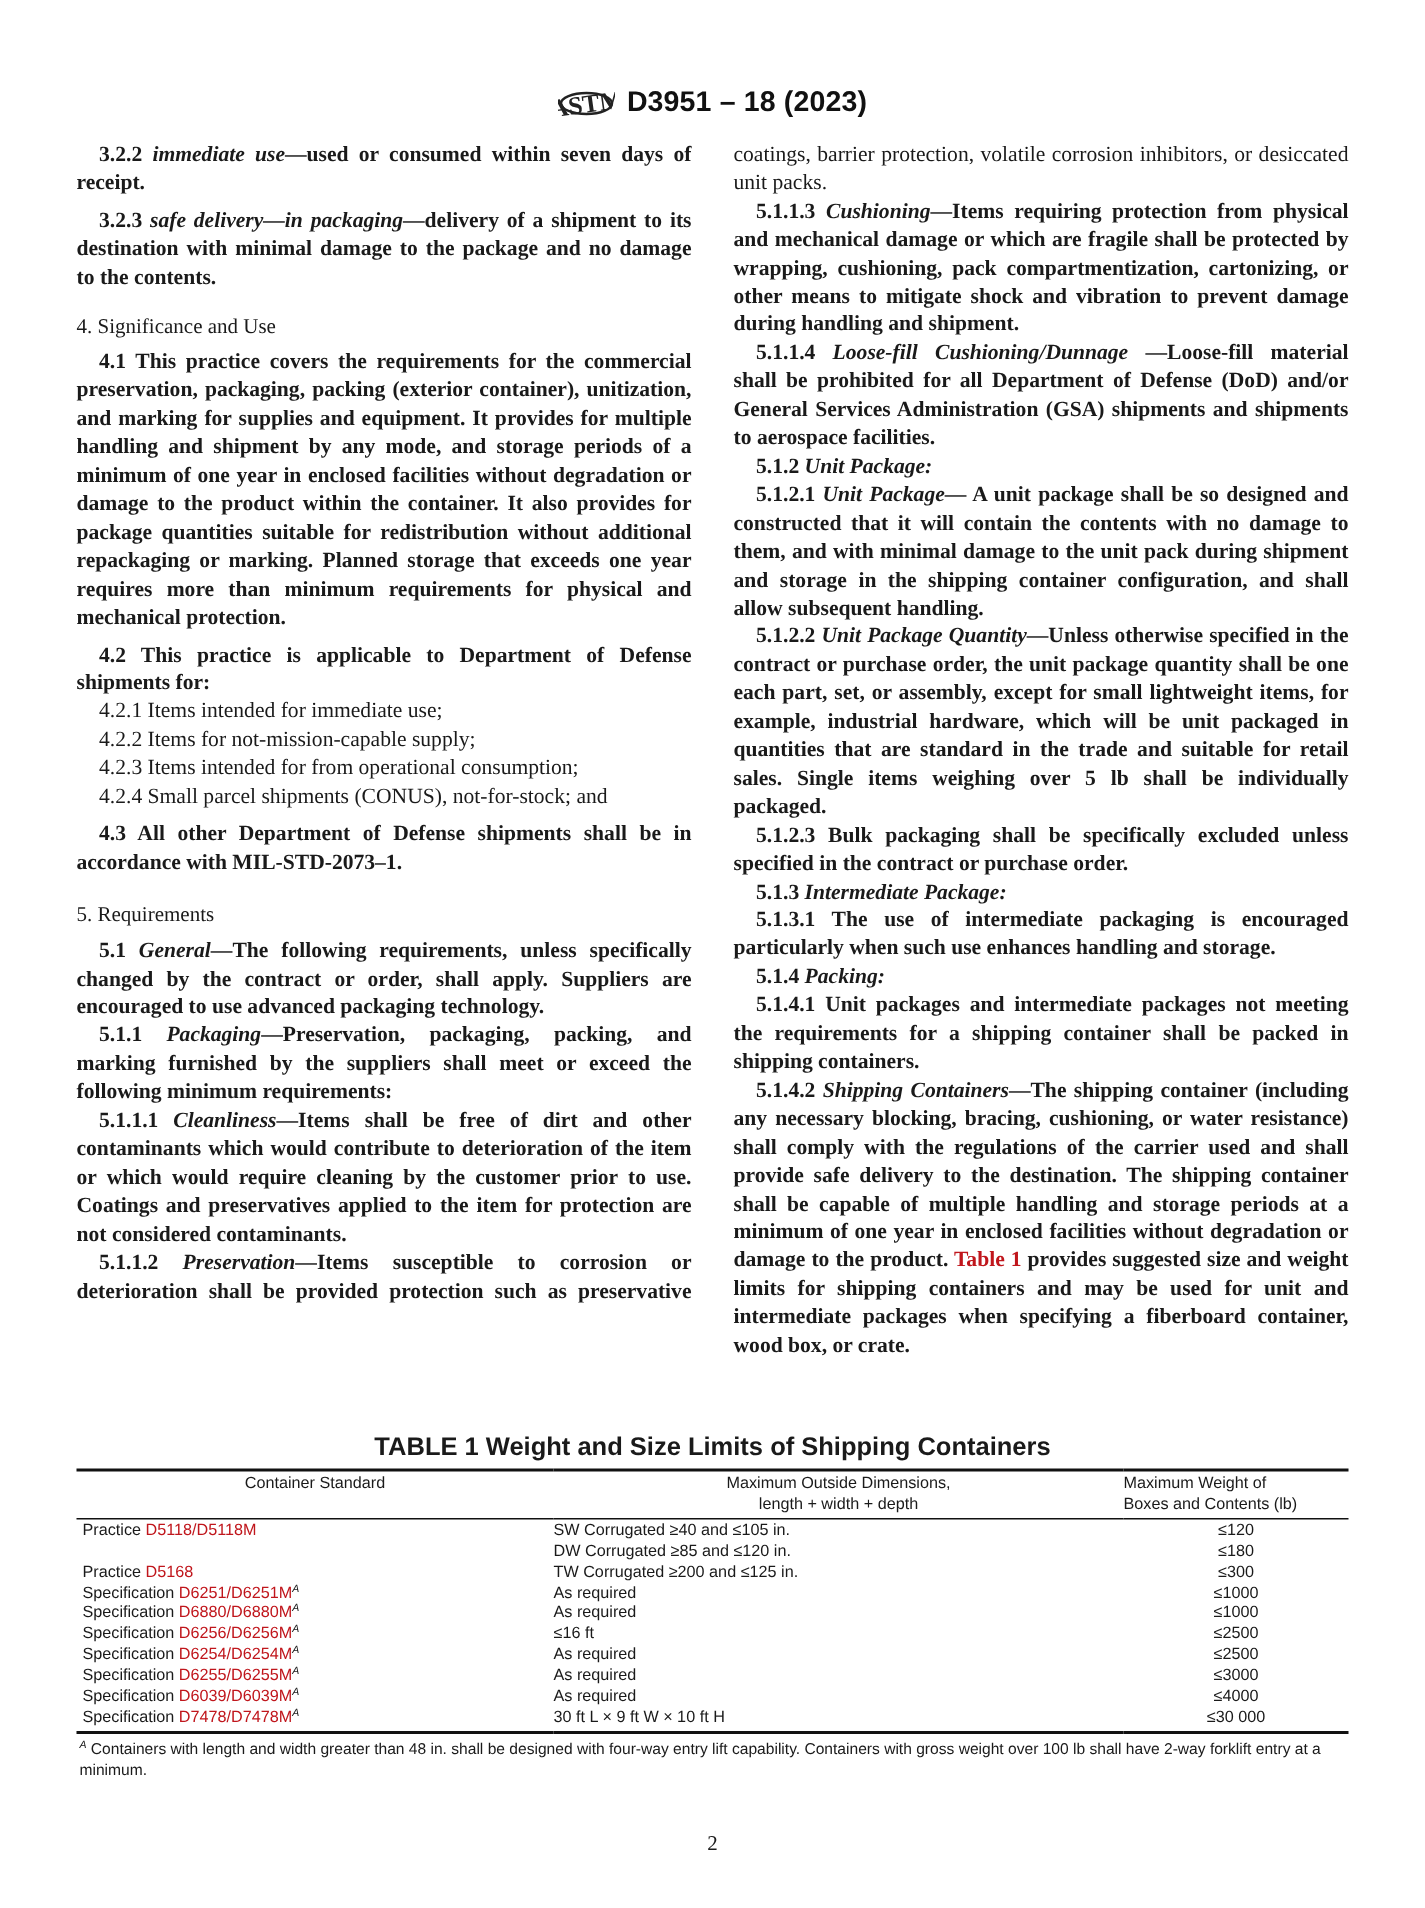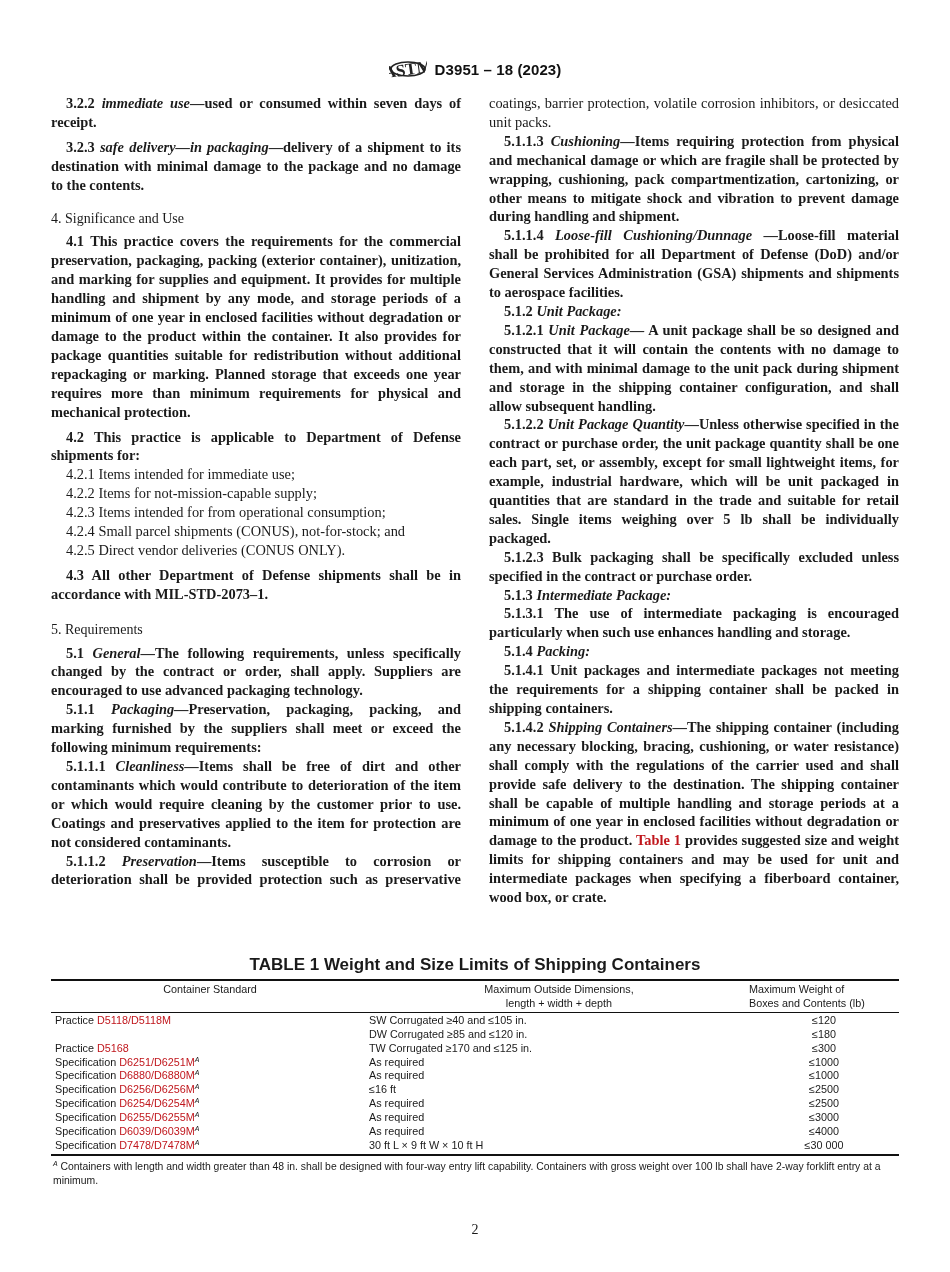--- a/index.html
+++ b/index.html
@@ -1,21 +1,21 @@
 <!DOCTYPE html>
 <html><head>
 <meta charset="utf-8">
 <style>
   html, body { margin: 0; padding: 0; background: #ffffff; }
   body { width: 950px; height: 1272px; position: relative; overflow: hidden; color: #1a1a1a; }
   .page { position: absolute; left: 0; top: 0; width: 950px; height: 1272px; }
   .header { position: absolute; top: 56px; left: 0; width: 950px; text-align: center; }
   .header-inner { display: inline-flex; align-items: center; gap: 8px; }
   .logo { width: 38px; height: 26px; }
-  .doc-id { font-family: "Liberation Sans", sans-serif; font-weight: bold; font-size: 15px; letter-spacing: 0.1px; color: #111; }
+  .doc-id { font-family: "Liberation Sans", sans-serif; font-weight: bold; font-size: 19px; letter-spacing: 0.1px; color: #111; }
 
   .col { position: absolute; top: 94px; width: 410px; font-family: "Liberation Serif", serif; font-size: 14.4px; line-height: 18.9px; color: #1a1a1a; }
   .col-left { left: 51px; }
   .col-right { left: 489px; }
   .p { text-align: justify; text-align-last: left; margin: 0; hyphens: manual; }
   .ind { text-indent: 15px; font-weight: bold; }
   .gap { margin-top: 6px; }
   .h { font-weight: normal; font-size: 14px; margin: 15px 0 4px 0; }
   .list-item { padding-left: 15px; margin: 0; }
   i, .it { font-style: italic; }
@@ -57,21 +57,20 @@
     <p class="p ind gap"><span>3.2.3 </span><i>safe delivery—in packaging</i><span>—delivery of a shipment to its destination with minimal damage to the package and no damage to the contents.</span></p>
 
     <div class="h">4. Significance and Use</div>
     <p class="p ind">4.1 This practice covers the requirements for the commercial preservation, packaging, packing (exterior container), unitization, and marking for supplies and equipment. It provides for multiple handling and shipment by any mode, and storage periods of a minimum of one year in enclosed facilities without degradation or damage to the product within the container. It also provides for package quantities suitable for redistribution without additional repackaging or marking. Planned storage that exceeds one year requires more than minimum requirements for physical and mechanical protection.</p>
     <p class="p ind gap">4.2 This practice is applicable to Department of Defense shipments for:</p>
     <div>
       <p class="list-item">4.2.1 Items intended for immediate use;</p>
       <p class="list-item">4.2.2 Items for not-mission-capable supply;</p>
       <p class="list-item">4.2.3 Items intended for from operational consumption;</p>
       <p class="list-item">4.2.4 Small parcel shipments (CONUS), not-for-stock; and</p>
-      <p class="list-item">4.2.5 Direct vendor deliveries (CONUS ONLY).</p>
     </div>
     <p class="p ind gap">4.3 All other Department of Defense shipments shall be in accordance with MIL-STD-2073–1.</p>
 
     <div class="h" style="margin-top:17px">5. Requirements</div>
     <p class="p ind"><span>5.1 </span><i>General</i><span>—The following requirements, unless specifically changed by the contract or order, shall apply. Suppliers are encouraged to use advanced packaging technology.</span></p>
     <p class="p ind"><span>5.1.1 </span><i>Packaging</i><span>—Preservation, packaging, packing, and marking furnished by the suppliers shall meet or exceed the following minimum requirements:</span></p>
     <p class="p ind"><span>5.1.1.1 </span><i>Cleanliness</i><span>—Items shall be free of dirt and other contaminants which would contribute to deterioration of the item or which would require cleaning by the customer prior to use. Coatings and preservatives applied to the item for protection are not considered contaminants.</span></p>
     <p class="p ind" style="text-align-last: justify;"><span>5.1.1.2 </span><i>Preservation</i><span>—Items susceptible to corrosion or deterioration shall be provided protection such as preservative</span></p>
   </div>
 
@@ -106,21 +105,21 @@
           <td class="c2">SW Corrugated ≥40 and ≤105 in.</td>
           <td class="c3">≤120</td>
         </tr>
         <tr>
           <td class="c1"><span></span><span class="link"></span></td>
           <td class="c2">DW Corrugated ≥85 and ≤120 in.</td>
           <td class="c3">≤180</td>
         </tr>
         <tr>
           <td class="c1"><span>Practice </span><span class="link">D5168</span></td>
-          <td class="c2">TW Corrugated ≥170 and ≤125 in.</td>
+          <td class="c2">TW Corrugated ≥200 and ≤125 in.</td>
           <td class="c3">≤300</td>
         </tr>
         <tr>
           <td class="c1"><span>Specification </span><span class="link">D6251/D6251M</span><sup>A</sup></td>
           <td class="c2">As required</td>
           <td class="c3">≤1000</td>
         </tr>
         <tr>
           <td class="c1"><span>Specification </span><span class="link">D6880/D6880M</span><sup>A</sup></td>
           <td class="c2">As required</td>

